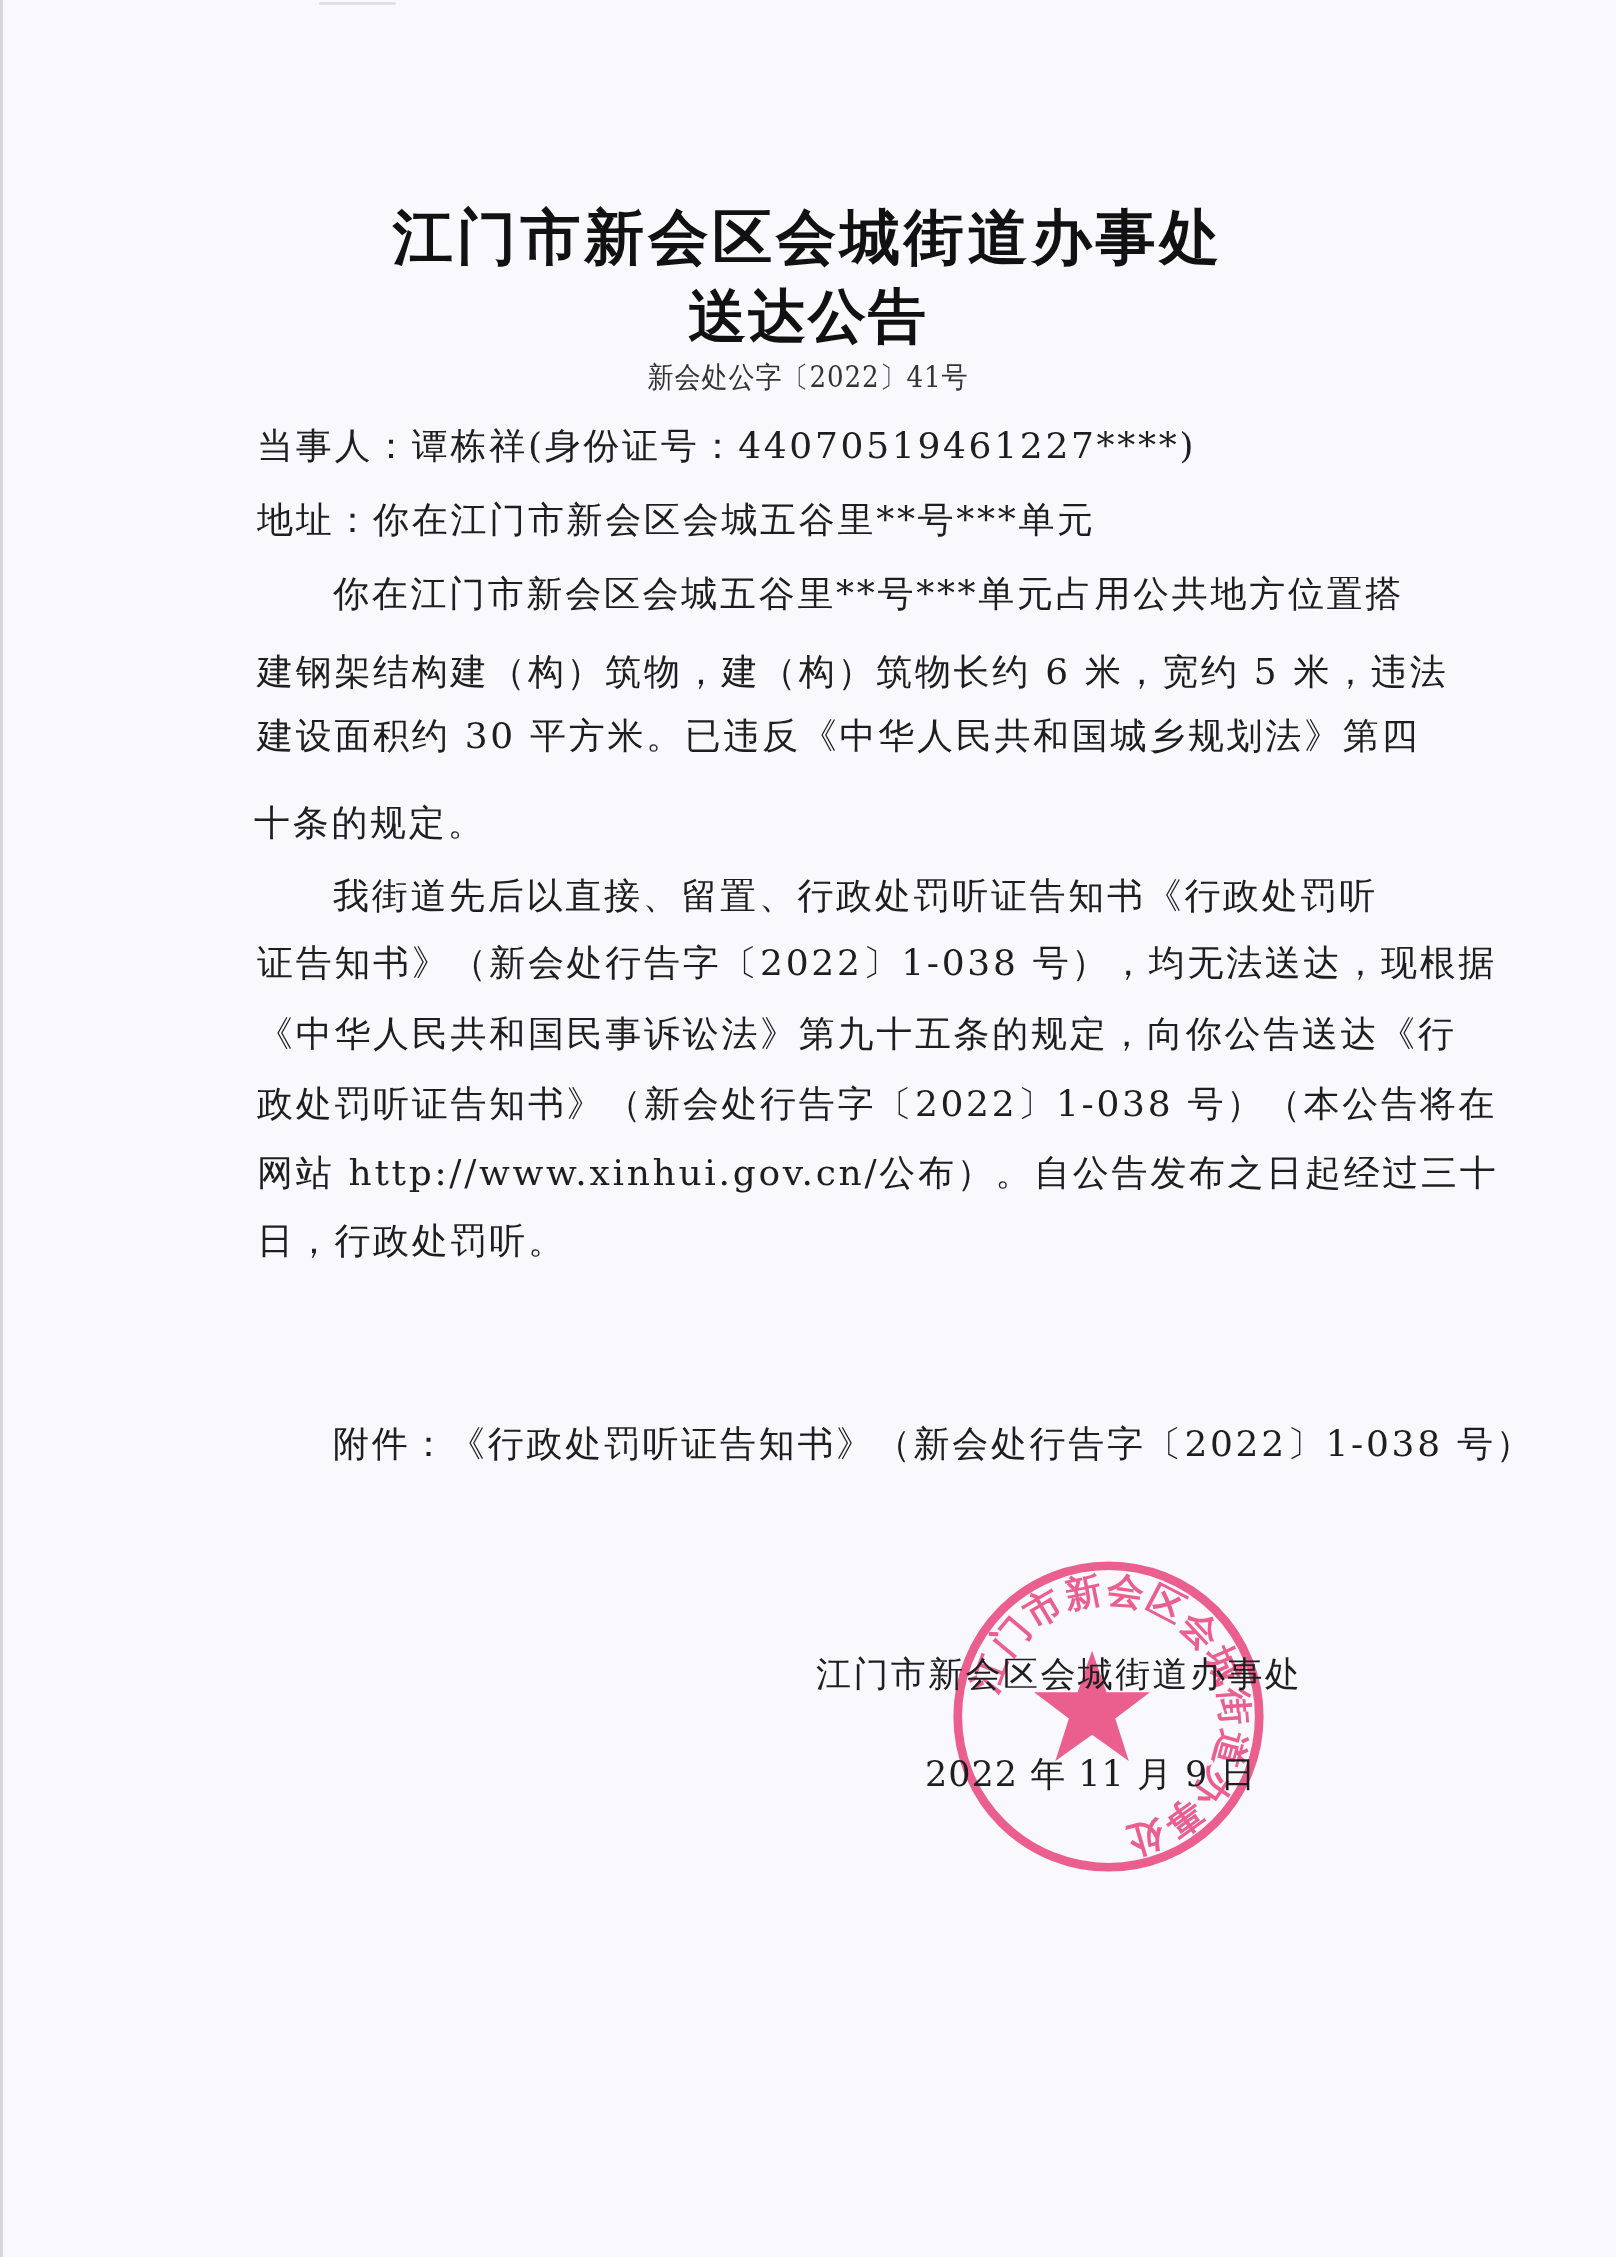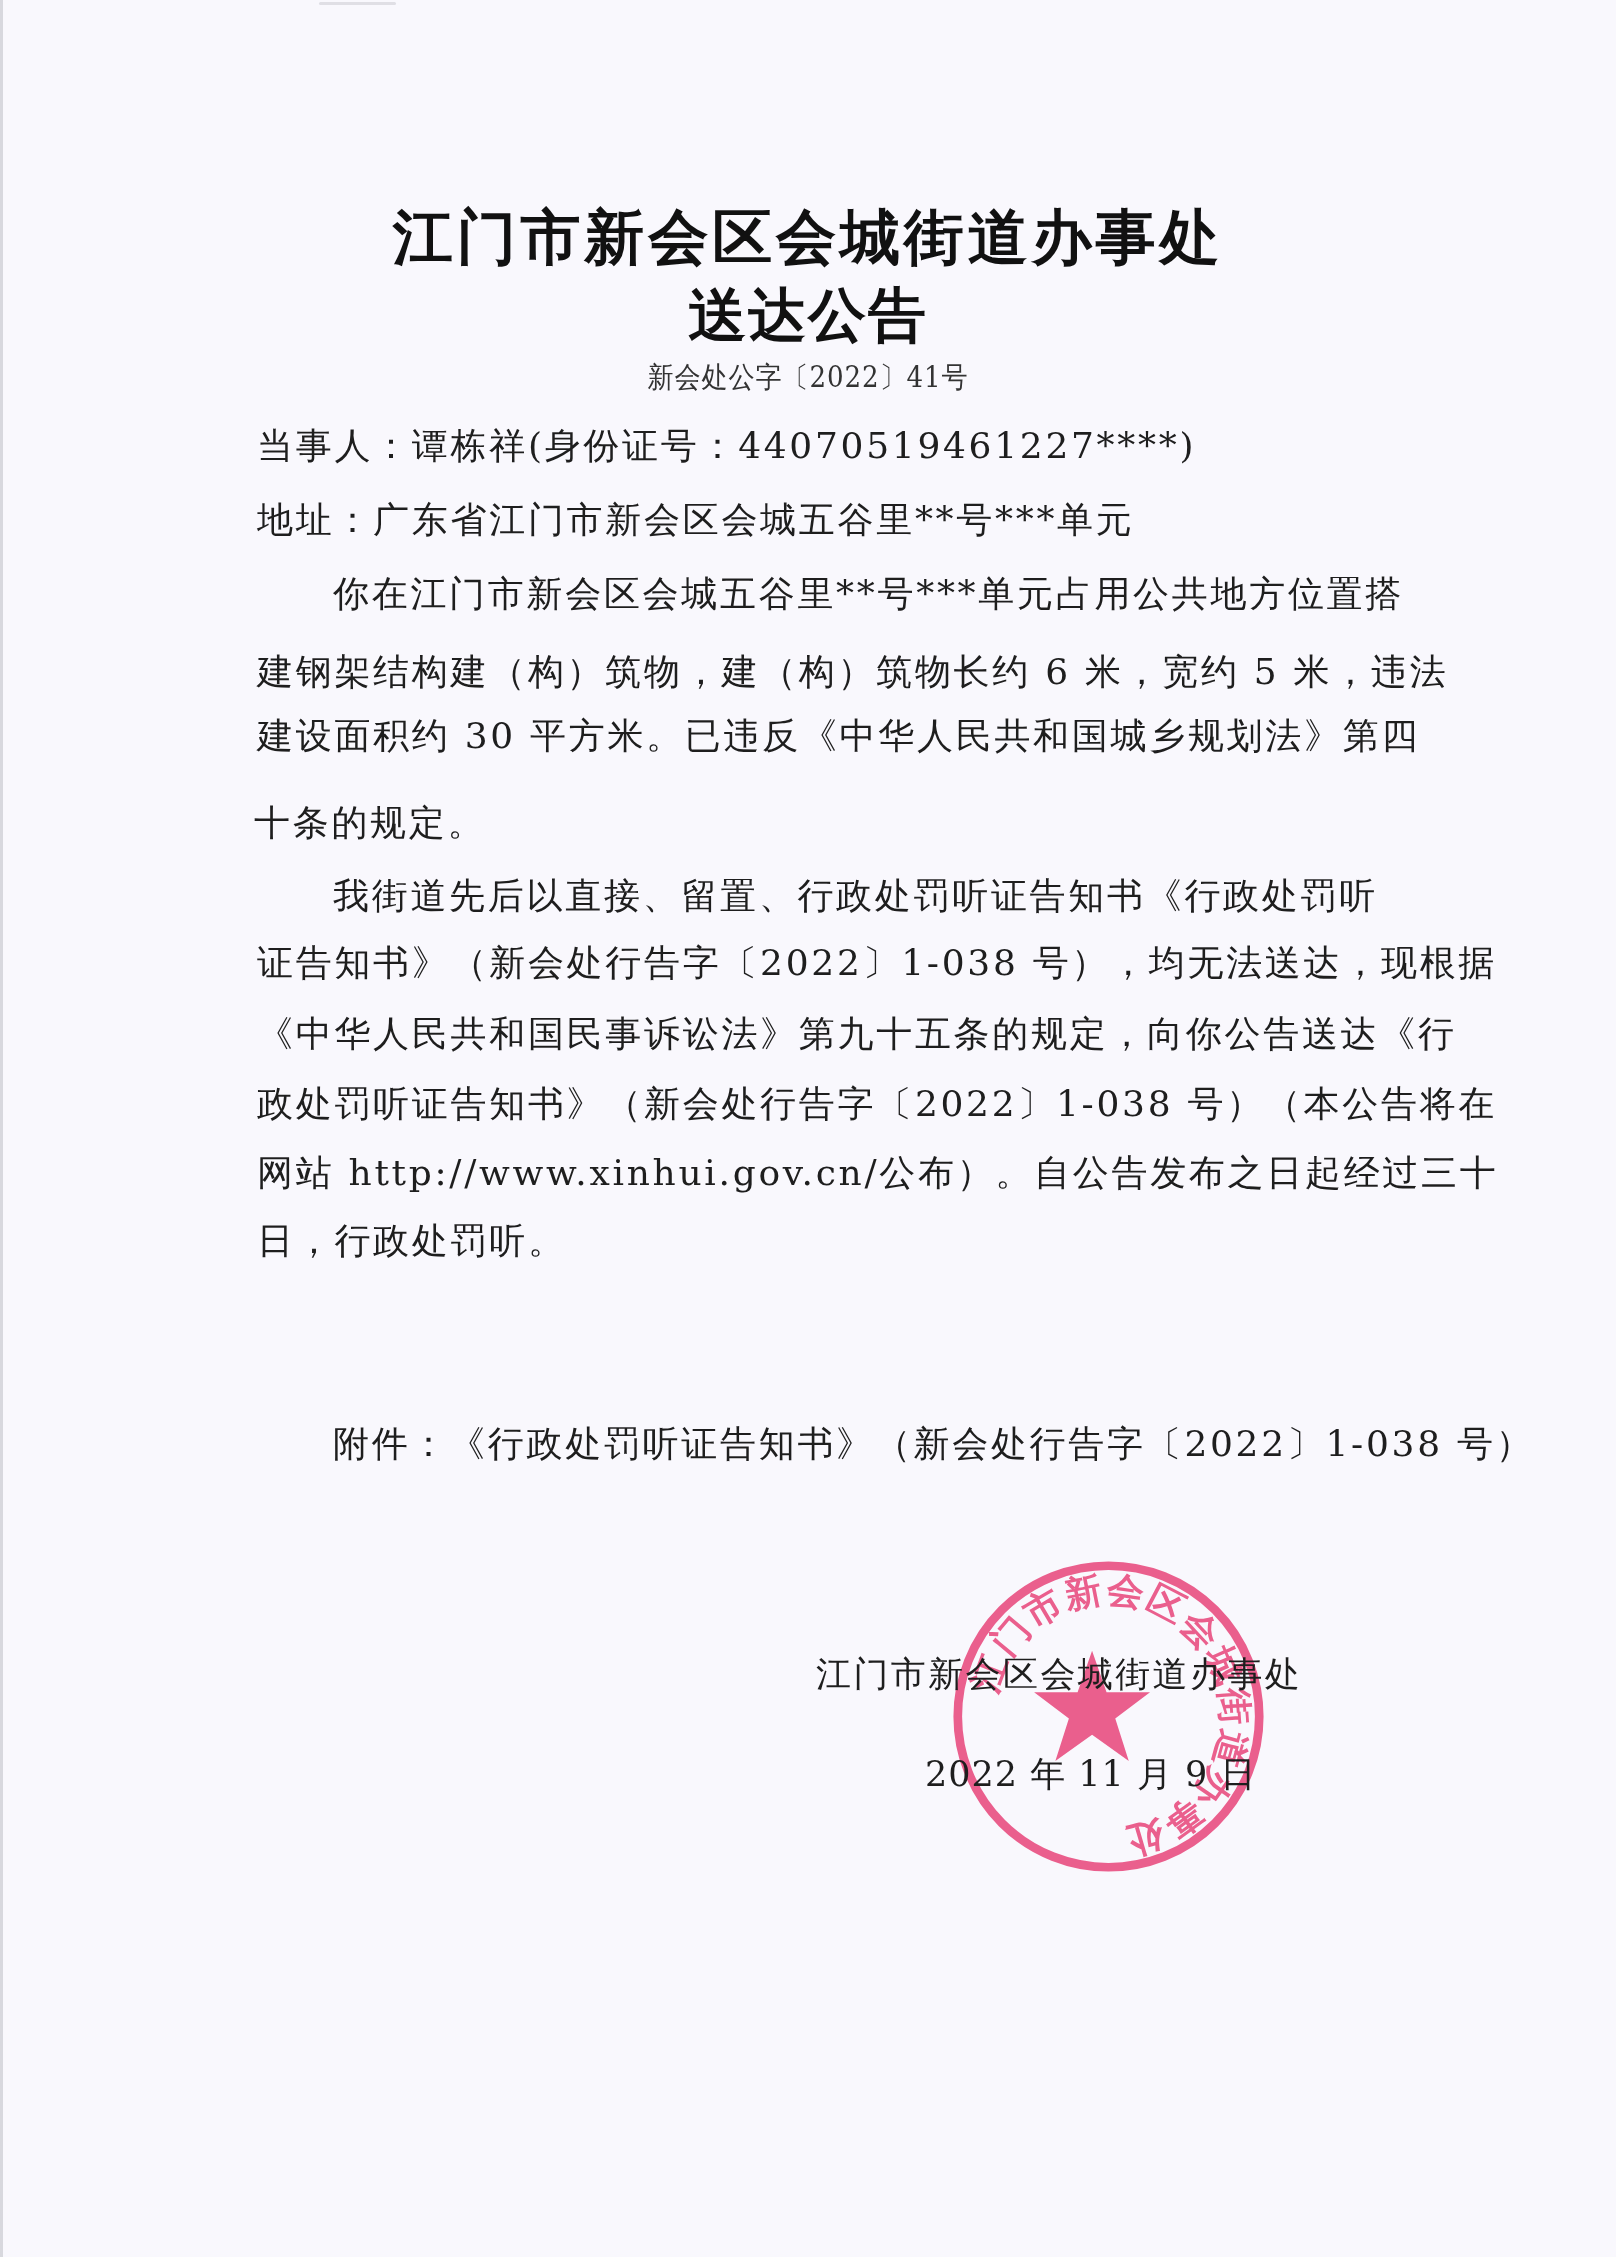--- a/index.html
+++ b/index.html
@@ -13,21 +13,21 @@
   .scan-edge { position: absolute; left: 0; top: 0; width: 2.9px; height: 2257px; background: #d8d8de; }
   .scan-top { position: absolute; left: 319px; top: 1.9px; width: 77px; height: 2.9px; background: #cfcfd6; border-radius: 1.9px; opacity: .6; }
   .line { position: absolute; white-space: nowrap; line-height: 1; }
   .title1 {
     left: 0; width: 1616px; text-align: center; top: 207px;
     font-family: "DejaVu Sans", "Liberation Sans", sans-serif;
     font-weight: bold; font-size: 60px; letter-spacing: 3.9px; color: #111;
   }
   .title2 {
     left: 0; width: 1616px; text-align: center; top: 287px;
-    font-family: Liberation Serif, serif;
+    font-family: Liberation Sans, sans-serif;
     font-weight: bold; font-size: 58px; letter-spacing: 1.9px; color: #111;
   }
   .docno {
     left: 0; width: 1616px; text-align: center; top: 363px;
     font-size: 29px; letter-spacing: 1px; color: #333;
     transform: scaleX(0.9); transform-origin: center;
   }
   .body { font-size: 36px; letter-spacing: 2.7px; color: #1e1e1e; margin-left: 8px; }
   .field-label, .field-value { display: inline; }
   .stamp {
@@ -44,21 +44,21 @@
 
 <div class="line title1">江门市新会区会城街道办事处</div>
 <div class="line title2">送达公告</div>
 <div class="line docno">新会处公字〔2022〕41号</div>
 
 <div class="line body" style="left:249px; top:428px;">
   <span class="field-label">当事人：</span><span class="field-value">谭栋祥(身份证号：44070519461227****)</span>
 </div>
 
 <div class="line body" style="left:249px; top:502px;">
-  <span class="field-label">地址：</span><span class="field-value">广东省江门市新会区会城五谷里**号***单元</span>
+  <span class="field-label">地址：</span><span class="field-value">你在江门市新会区会城五谷里**号***单元</span>
 </div>
 
 <div>
   <div class="line body" style="left:325px; top:576px;">你在江门市新会区会城五谷里**号***单元占用公共地方位置搭</div>
   <div class="line body" style="left:249px; top:654px;">建钢架结构建（构）筑物，建（构）筑物长约 6 米，宽约 5 米，违法</div>
   <div class="line body" style="left:249px; top:718px;">建设面积约 30 平方米。已违反《中华人民共和国城乡规划法》第四</div>
   <div class="line body" style="left:246px; top:805px;">十条的规定。</div>
 </div>
 
 <div>

